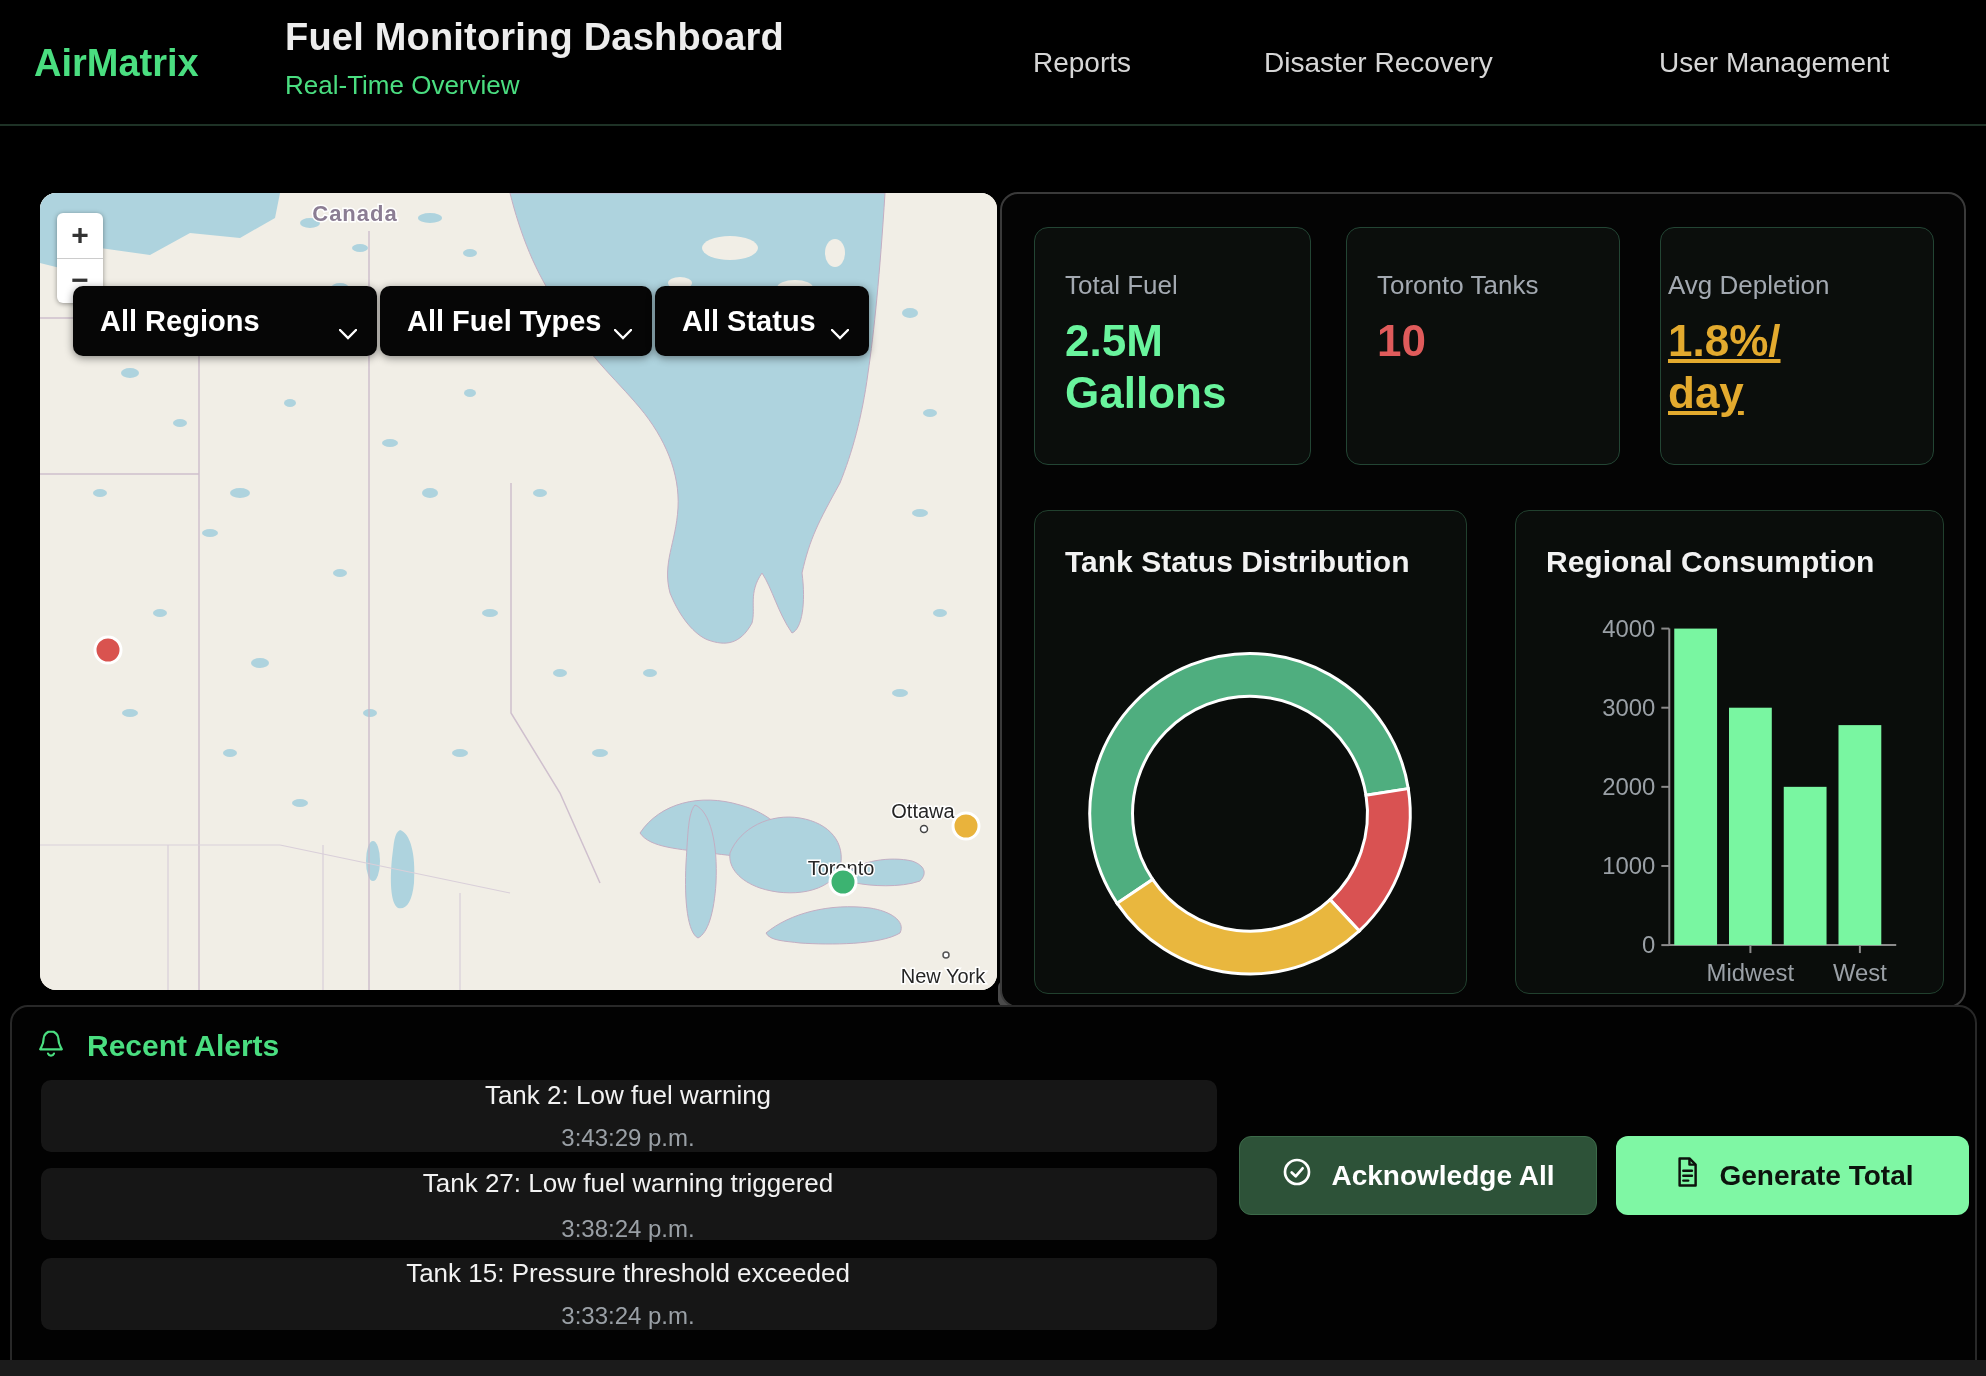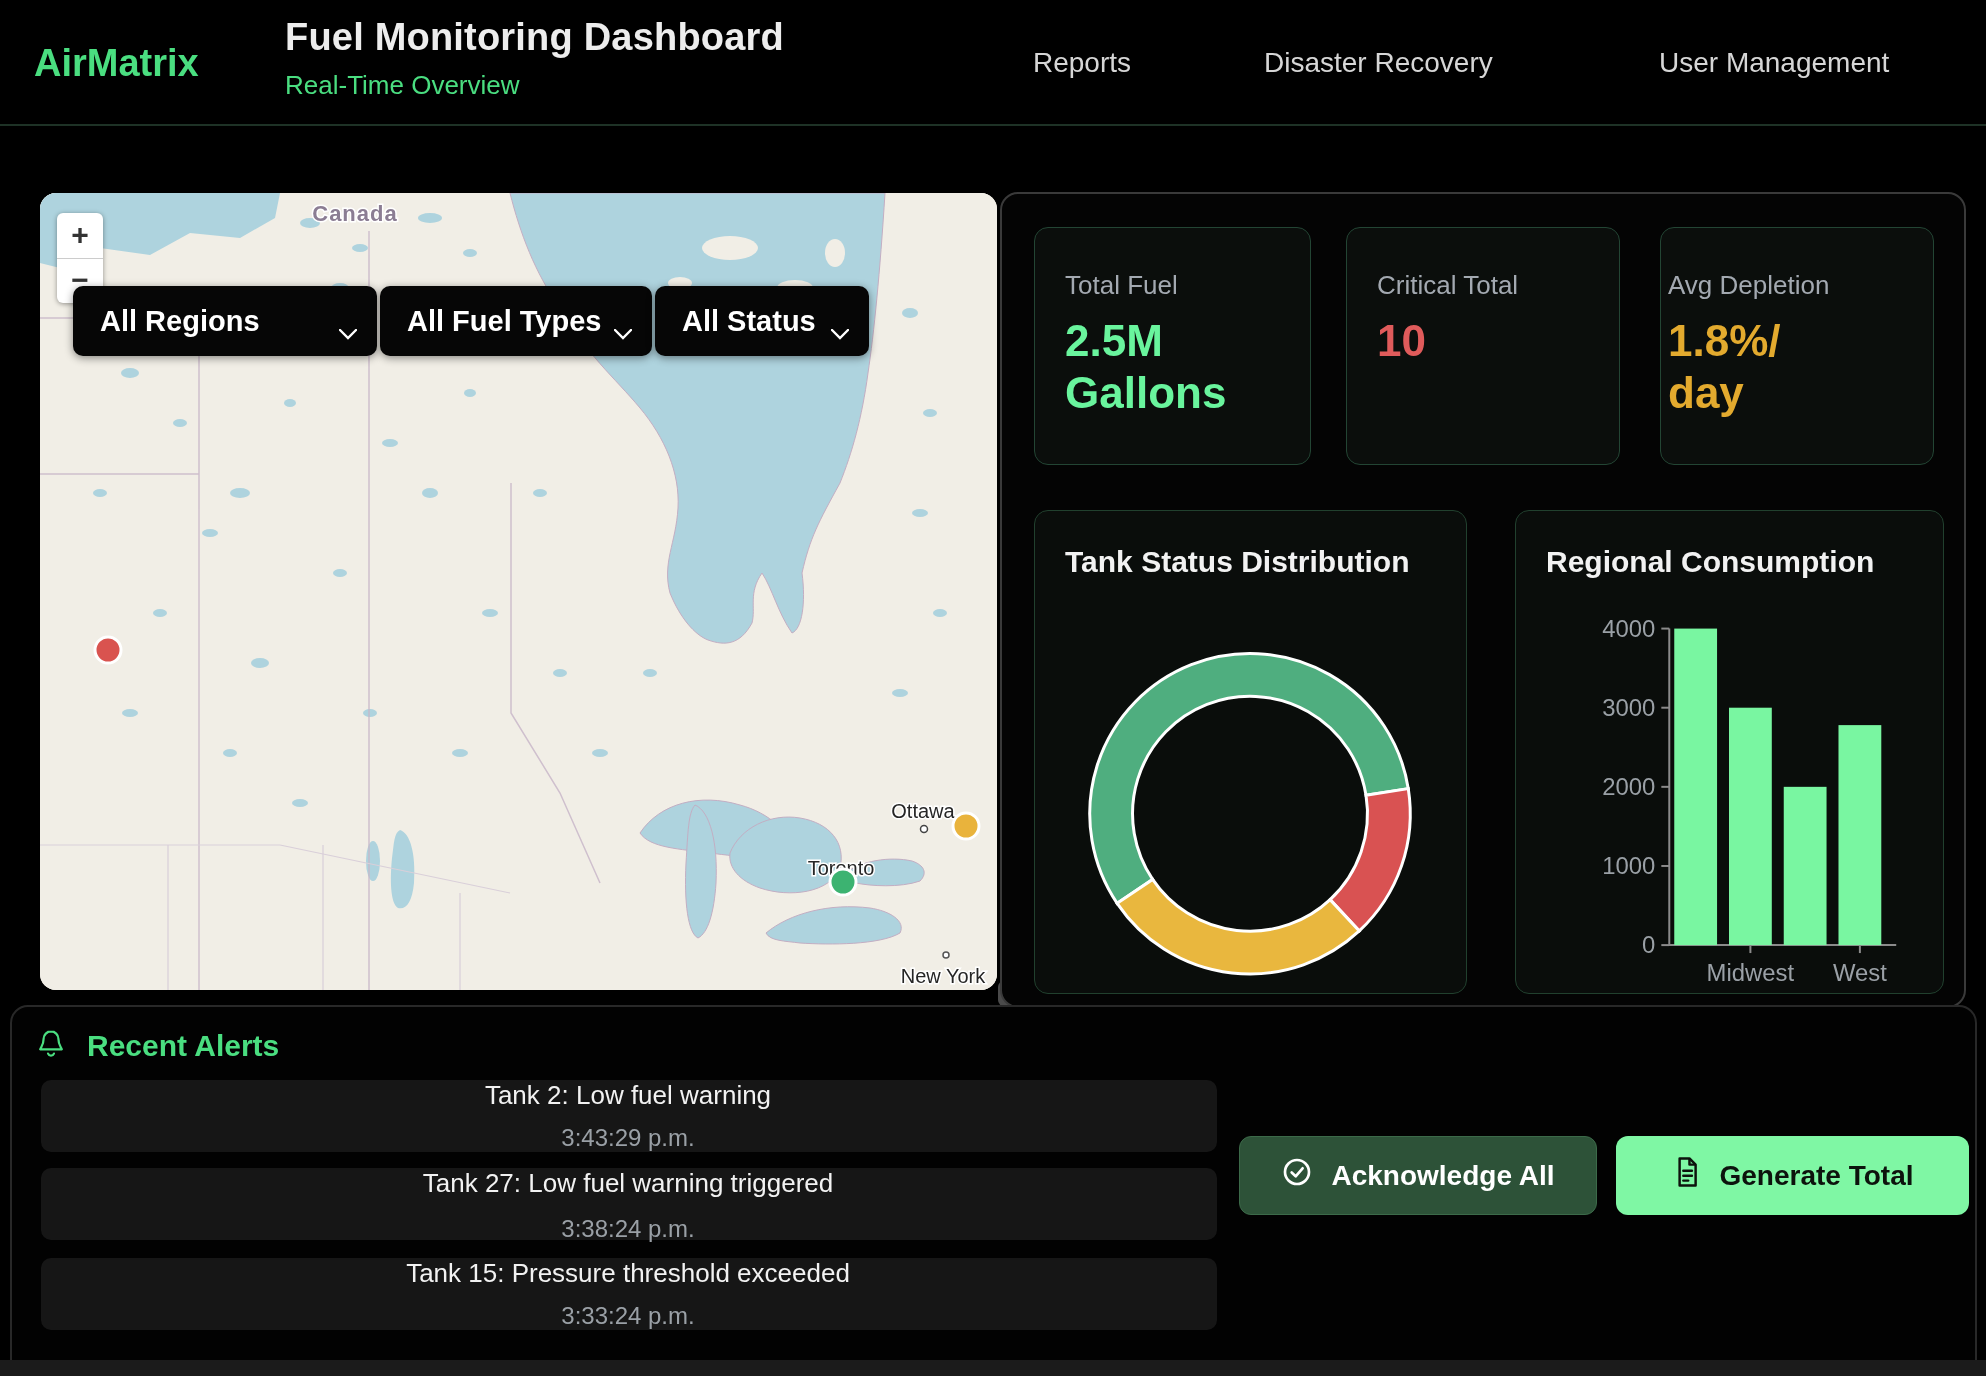--- a/index.html
+++ b/index.html
@@ -26,21 +26,21 @@
   #filter-fuel{left:340px;width:272px;}
   #filter-status{left:615px;width:214px;}
   #grip-handle{position:absolute;left:998px;top:981px;width:30px;height:25px;background:#4a4a4a;border-radius:6px;
      display:flex;align-items:center;justify-content:center;box-shadow:0 0 0 2px rgba(0,0,0,.35);}
   
   #right-panel{position:absolute;left:1000px;top:192px;width:966px;height:816px;border:2px solid #3a3a3a;border-radius:18px;background:#040404;box-sizing:border-box;}
   .stat-card{position:absolute;top:33px;height:238px;background:#0b0e0c;border:1px solid #234534;border-radius:14px;box-sizing:border-box;padding:42px 0 0 30px;}
   #stat-0{left:32px;width:277px;} #stat-1{left:344px;width:274px;} #stat-2{left:658px;width:274px;padding-left:7px;}
   .stat-label{font-size:26px;color:#a3a9b1;margin-bottom:14px;}
   .stat-value{font-size:44px;font-weight:bold;line-height:1.18;}
-  .val-green{color:#69f49d;} .val-red{color:#e05b5b;} .val-yellow{color:#e3aa2e;}
+  .val-green{color:#69f49d;} .val-red{color:#e05b5b;} .val-yellow{color:#e3aa2e;text-decoration:underline;}
   .chart-card{position:absolute;top:316px;height:484px;background:#0a0d0b;border:1px solid #21402e;border-radius:14px;box-sizing:border-box;}
   #card-donut{left:32px;width:433px;} #card-bar{left:513px;width:429px;}
   .chart-title{position:absolute;left:30px;top:34px;font-size:30px;font-weight:bold;color:#f2f2f2;}
   .chart-svg{position:absolute;left:0;top:0;width:100%;height:100%;}
   
   #alerts-panel{position:absolute;left:10px;top:1005px;width:1967px;height:452px;border:2px solid #282828;border-radius:18px;background:#020202;box-sizing:border-box;}
   #alerts-heading{position:absolute;left:75px;top:22px;font-size:30px;font-weight:bold;color:#4ade80;}
   #bell-icon{position:absolute;left:24px;top:22px;width:30px;height:32px;}
   .alert-row{position:absolute;left:29px;width:1176px;height:72px;background:#161616;border-radius:10px;
      display:flex;align-items:center;justify-content:space-between;padding:0 18px 0 16px;box-sizing:border-box;flex-direction:column;}
@@ -208,21 +208,21 @@
 <div id="right-panel">
 
   <div class="stat-card" id="stat-0">
     <div class="stat-label">Total Fuel</div>
     <div class="stat-value val-green">
       <div>2.5M</div>
         <div>Gallons</div>
     </div>
   </div>
   <div class="stat-card" id="stat-1">
-    <div class="stat-label">Critical Total</div>
+    <div class="stat-label">Toronto Tanks</div>
     <div class="stat-value val-red">
       <div>10</div>
         <div></div>
     </div>
   </div>
   <div class="stat-card" id="stat-2">
     <div class="stat-label">Avg Depletion</div>
     <div class="stat-value val-yellow">
       <div>1.8%/</div>
         <div>day</div>

